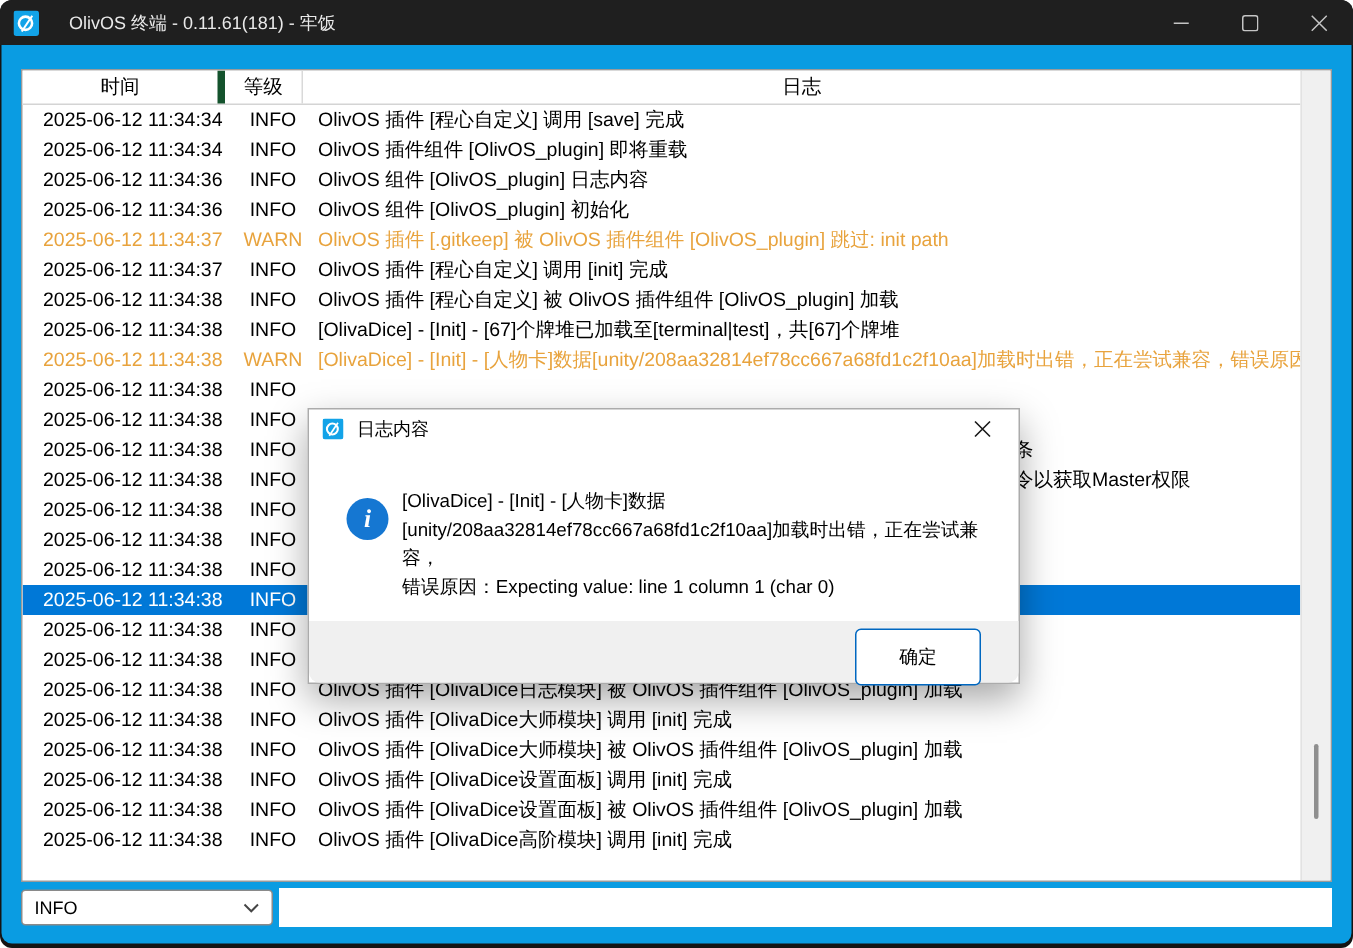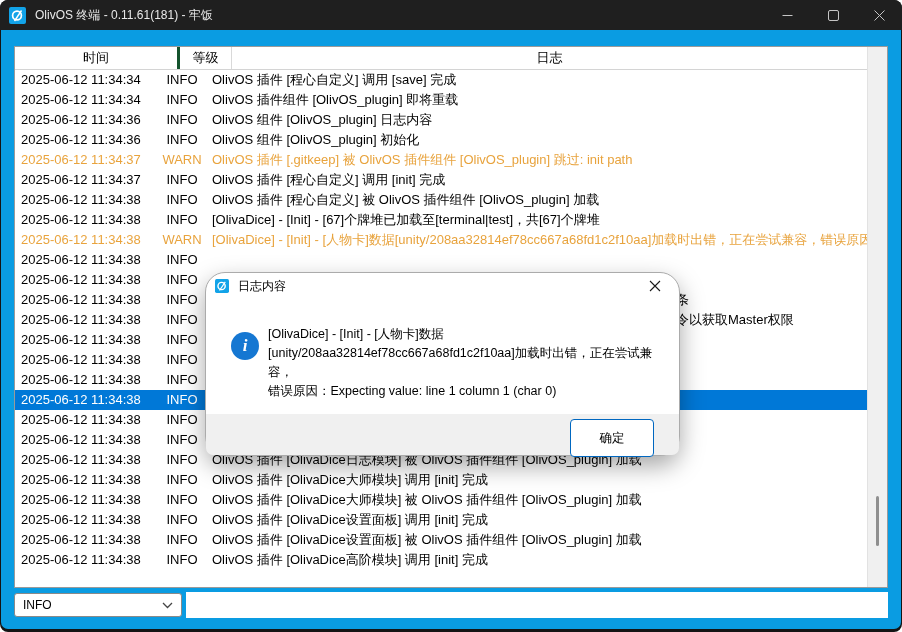--- a/index.html
+++ b/index.html
@@ -3,57 +3,57 @@
 <meta charset="utf-8">
 <style>
   html,body{margin:0;padding:0;width:902px;height:632px;background:#ffffff;
     font-family:"Liberation Sans","DejaVu Sans",sans-serif;}
   .window{position:absolute;left:0;top:0;width:902px;height:632px;background:#141414;
     border-radius:8px;overflow:hidden;}
   
   .titlebar{position:absolute;left:0;top:0;width:902px;height:30px;background:#1f1f1f;
     display:flex;align-items:center;}
   .app-icon{width:17px;height:17px;margin-left:9px;flex:0 0 auto;}
-  .title-text{color:#e9e9e9;font-size:12px;margin-left:9px;white-space:nowrap;}
+  .title-text{color:#e9e9e9;font-size:12px;margin-left:20px;white-space:nowrap;}
   .win-controls{position:absolute;right:0;top:0;height:30px;display:flex;}
   .win-btn{width:46px;height:30px;display:flex;align-items:center;justify-content:center;
     color:#c5c5c5;font-size:13px;cursor:default;}
   .win-btn svg{display:block;}
   
   .body-area{position:absolute;left:1px;top:30px;width:900px;height:599px;background:#0a9ce2;
     border-radius:0 0 7px 7px;}
   
   .log-table{position:absolute;left:14px;top:46px;width:874px;height:542px;background:#ffffff;
     border:1px solid #9a9a9a;box-sizing:border-box;overflow:hidden;}
   .thead{position:absolute;left:0;top:0;width:852px;height:23px;display:flex;background:#fff;
     border-bottom:1px solid #d4d4d4;box-sizing:border-box;font-size:13px;color:#000;}
   .th{display:flex;align-items:center;justify-content:center;box-sizing:border-box;}
-  .th.time{width:165px;border-right:3px solid #14532d;}
+  .th.time{width:135px;border-right:5px solid #14532d;}
   .th.level{width:52px;border-right:1px solid #d9d9d9;}
   .th.log{flex:1;}
   .tbody{position:absolute;left:0;top:23px;width:852px;height:517px;overflow:hidden;}
   .row{display:flex;height:20px;line-height:20px;font-size:13px;color:#000;white-space:nowrap;}
-  .cell-time{width:141px;padding-left:6px;box-sizing:border-box;flex:0 0 auto;}
+  .cell-time{width:141px;padding-left:6px;box-sizing:border-box;flex:0 0 auto;text-align:center;}
   .cell-level{width:52px;text-align:center;flex:0 0 auto;}
   .cell-log{flex:1;padding-left:4px;overflow:hidden;box-sizing:border-box;}
   .row.warn{color:#e8a33d;}
   .row.selected{background:#0078d7;color:#ffffff;}
   
   .vscroll{position:absolute;right:0;top:0;width:20px;height:540px;background:#f0f0f0;
     border-left:1px solid #e2e2e2;box-sizing:border-box;}
   .vthumb{position:absolute;left:8px;top:449px;width:3px;height:50px;background:#8f8f8f;border-radius:2px;}
   
   .combo{position:absolute;left:14px;top:593px;width:168px;height:24px;background:#fff;
     border:1px solid #8a8a8a;border-radius:3px;box-sizing:border-box;display:flex;
     align-items:center;font-size:12px;color:#000;padding:0 8px;justify-content:space-between;}
   .cmd-input{position:absolute;left:186px;top:592px;width:702px;height:26px;background:#fff;
     border:none;outline:none;box-sizing:border-box;font-size:13px;padding:0 6px;}
   
   .dialog{position:absolute;left:205px;top:272px;width:475px;height:184px;background:#ffffff;
-    border:1px solid #ababab;border-radius:20px;box-sizing:border-box;
+    border:1px solid #ababab;border-radius:0;box-sizing:border-box;
     box-shadow:0 10px 24px rgba(0,0,0,0.35);}
   .dlg-titlebar{position:absolute;left:0;top:0;width:100%;height:26px;display:flex;align-items:center;}
   .dlg-icon{width:14px;height:14px;margin-left:9px;flex:0 0 auto;}
   .dlg-title{font-size:12px;color:#000;margin-left:9px;}
   .dlg-close{position:absolute;right:6px;top:0;width:36px;height:26px;display:flex;
     align-items:center;justify-content:center;color:#1a1a1a;font-size:14px;cursor:default;}
   .info-icon{position:absolute;left:25px;top:59px;width:28px;height:28px;border-radius:50%;
     background:#1577d2;color:#fff;display:flex;align-items:center;justify-content:center;
     font-size:17px;font-weight:bold;font-family:"Liberation Serif","DejaVu Serif",serif;font-style:italic;}
   .dlg-text{position:absolute;left:62px;top:52px;width:390px;font-size:12.5px;color:#000;

